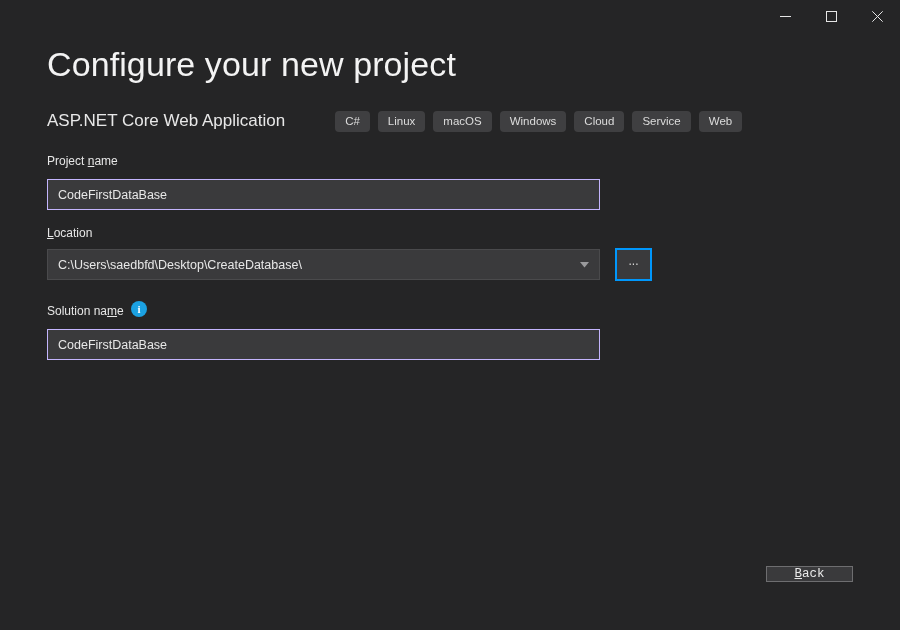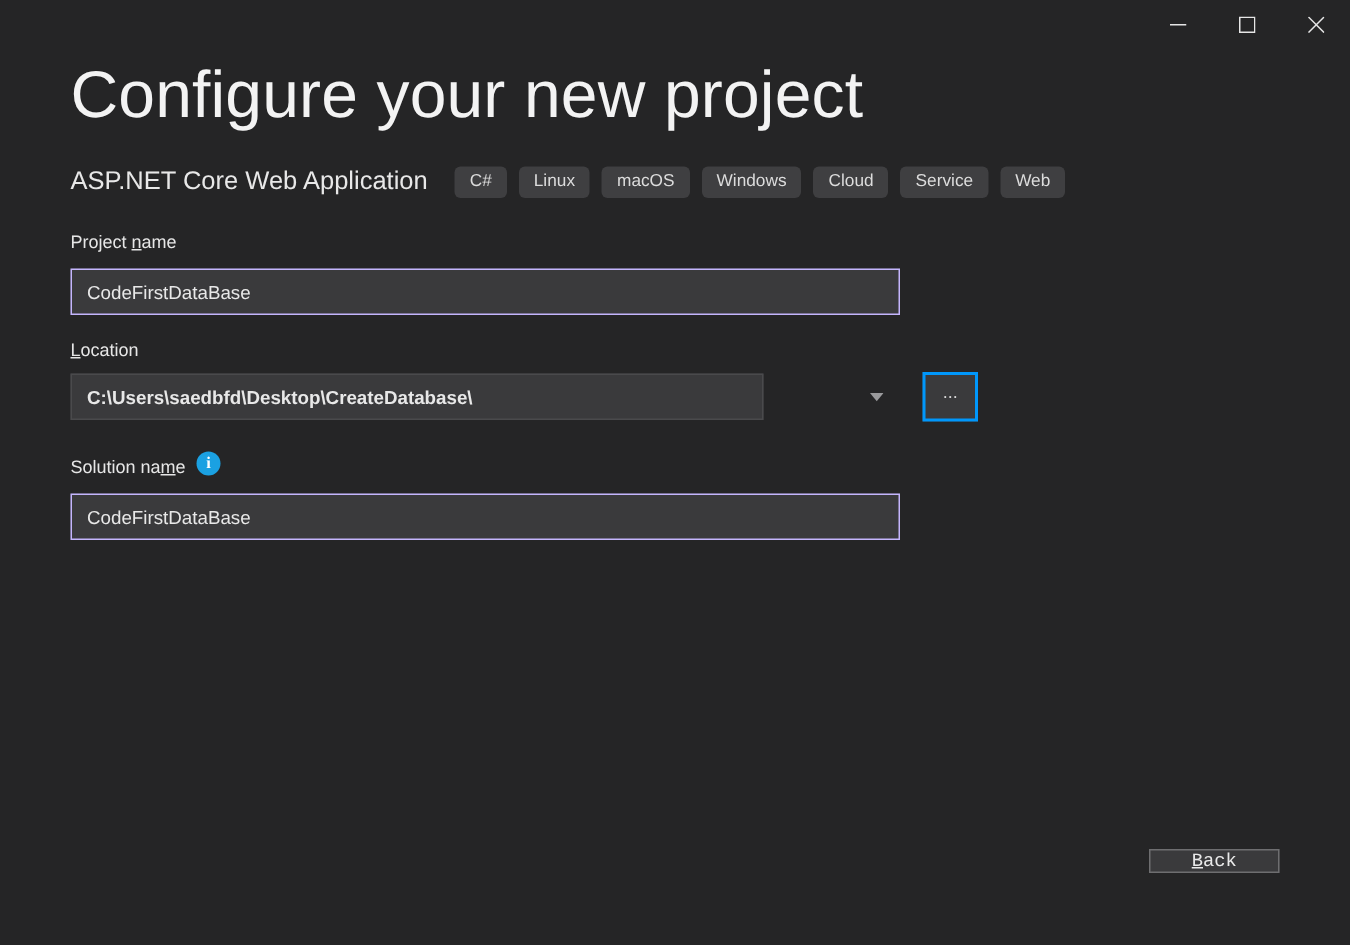--- a/index.html
+++ b/index.html
@@ -42,35 +42,36 @@
     color: #e6e6e6;
     cursor: default;
   }
   .win-btn svg { display: block; }
 
   
   .page-title {
     position: absolute;
     left: 47px;
     top: 42px;
-    font-size: 44px;
+    font-size: 34px;
     font-weight: 300;
     letter-spacing: 0.1px;
     color: #f3f3f3;
     line-height: 44px;
     white-space: nowrap;
   }
 
   .subtitle-row {
     position: absolute;
     left: 47px;
     top: 108px;
     display: flex;
     align-items: center;
     height: 26px;
+    gap: 32px;
   }
   .subtitle {
     font-size: 17px;
     font-weight: 400;
     color: #e8e8e8;
     white-space: nowrap;
     line-height: 26px;
   }
   .tags {
     display: flex;
@@ -114,31 +115,30 @@
   }
 
   .combo-wrap {
     position: absolute;
     left: 47px;
     top: 249px;
     width: 553px;
     height: 31px;
   }
   .combo-input {
-    width: 462px;
+    width: 553px;
     height: 31px;
     background: #3a3a3c;
     border: 1px solid #4a4a4c;
     color: #e8e8e8;
     font-family: "Liberation Sans", sans-serif;
     font-size: 12.5px;
     padding: 0 26px 0 10px;
     line-height: 29px;
     outline: none;
-    font-weight: bold;
   }
   .combo-arrow {
     position: absolute;
     right: 8px;
     top: 0;
     height: 31px;
     width: 16px;
     display: flex;
     align-items: center;
     justify-content: center;

